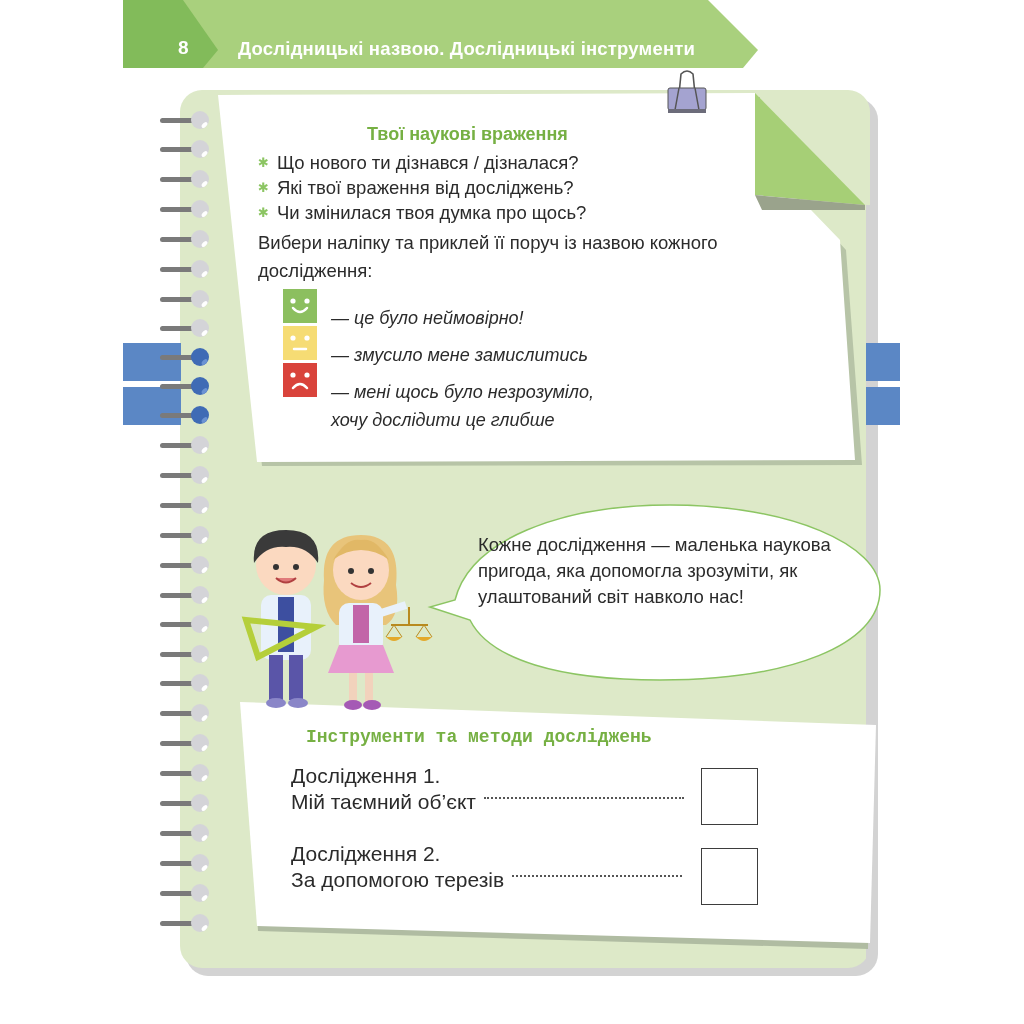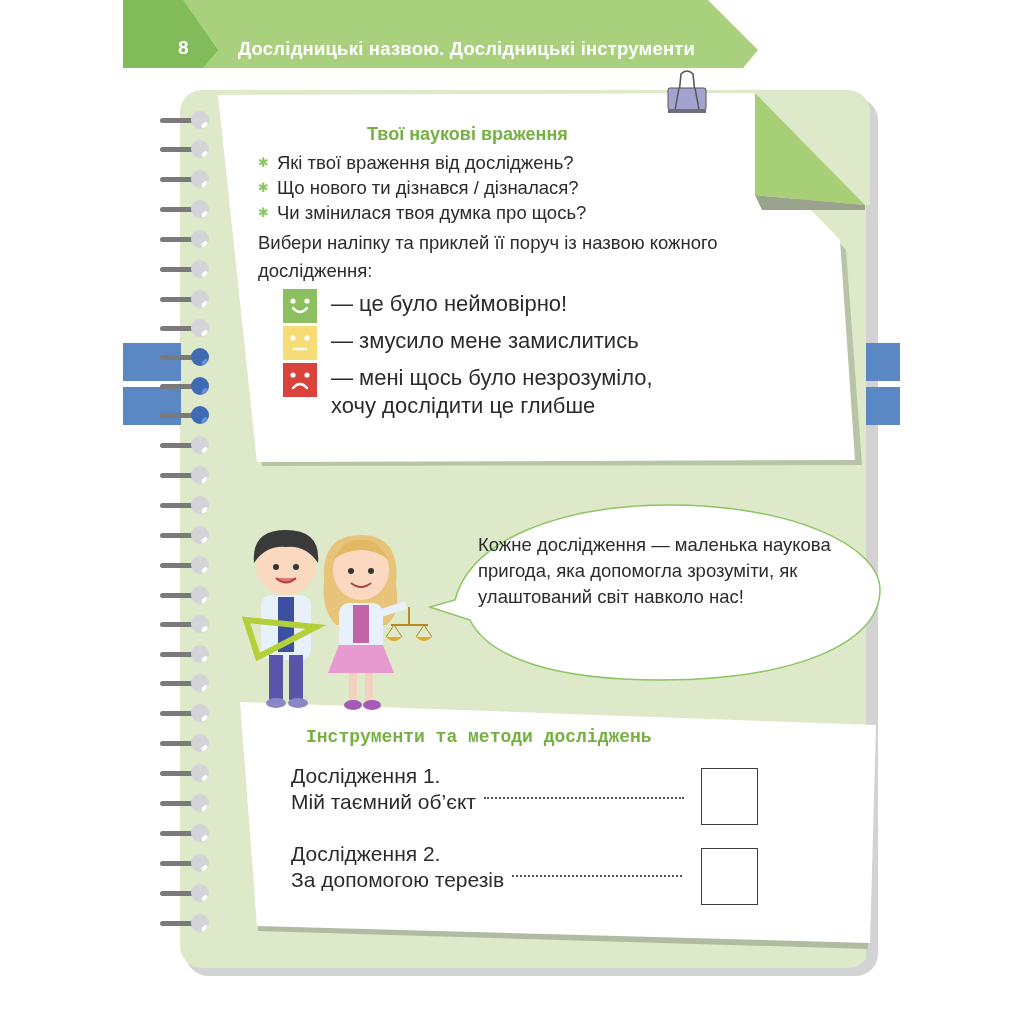--- a/index.html
+++ b/index.html
@@ -36,21 +36,21 @@
   .card-top { position:absolute; left:0; top:0; }
 
   
   .t-heading { position:absolute; left:367px; top:124px; color:#76b043; font-weight:bold; font-size:18px; }
   .q-list { position:absolute; left:258px; top:150px; margin:0; padding:0; list-style:none; }
   .q-item { font-size:18.5px; line-height:25px; white-space:nowrap; }
   .q-item .star { color:#8cc563; font-size:13px; margin-right:8px; vertical-align:2px; }
   .instr { position:absolute; left:258px; top:229px; width:470px; font-size:18.5px; line-height:28px; }
   .sticker-row { position:absolute; left:283px; display:flex; align-items:flex-start; }
   .sticker { width:34px; height:34px; position:relative; }
-  .sticker-label { margin-left:14px; font-size:22px; line-height:28px; margin-top:1px; white-space:nowrap; }
+  .sticker-label { margin-left:14px; font-size:18px; line-height:28px; margin-top:15px; white-space:nowrap;font-style:italic; }
 
   
   .bubble-text { position:absolute; left:478px; top:532px; width:360px; text-align:left; font-size:18.5px; line-height:26px; }
 
   
   .b-heading { position:absolute; left:306px; top:727px; color:#76b043; font-weight:bold; font-size:18px; white-space:nowrap;font-family:Liberation Mono, monospace; }
   .study { position:absolute; left:291px; font-size:21px; line-height:26px; }
   .study .line2 { display:flex; align-items:center; }
   .dots { border-bottom:2px dotted #555; height:0; margin-left:8px; transform:translateY(-4px); }
   .box { position:absolute; width:55px; height:55px; border:1.5px solid #3d3d3d; background:#fff; }
@@ -212,22 +212,22 @@
       <div class="hole"></div>
     </div>
   <div class="ring" style="top:914px">
       <div class="wire"></div>
       <div class="hole"></div>
     </div>
 </div>
 
 <div class="t-heading">Твої наукові враження</div>
 <ul class="q-list">
+  <li class="q-item"><span class="star">✱</span><span>Що нового ти дізнався / дізналася?</span></li>
   <li class="q-item"><span class="star">✱</span><span>Які твої враження від досліджень?</span></li>
-  <li class="q-item"><span class="star">✱</span><span>Що нового ти дізнався / дізналася?</span></li>
   <li class="q-item"><span class="star">✱</span><span>Чи змінилася твоя думка про щось?</span></li>
 </ul>
 <div class="instr">Вибери наліпку та приклей її поруч із назвою кожного дослідження:</div>
 
 <div class="sticker-row" style="top:289px;">
   <svg class="sticker" viewBox="0 0 34 34">
     <rect width="34" height="34" fill="#8cbf5f"></rect>
     <circle cx="10" cy="12" r="2.6" fill="#fff"></circle>
       <circle cx="24" cy="12" r="2.6" fill="#fff"></circle>
     <path d="M10,19 Q17,27 24,19" stroke="#fff" stroke-width="2.5" fill="none" stroke-linecap="round"></path>

